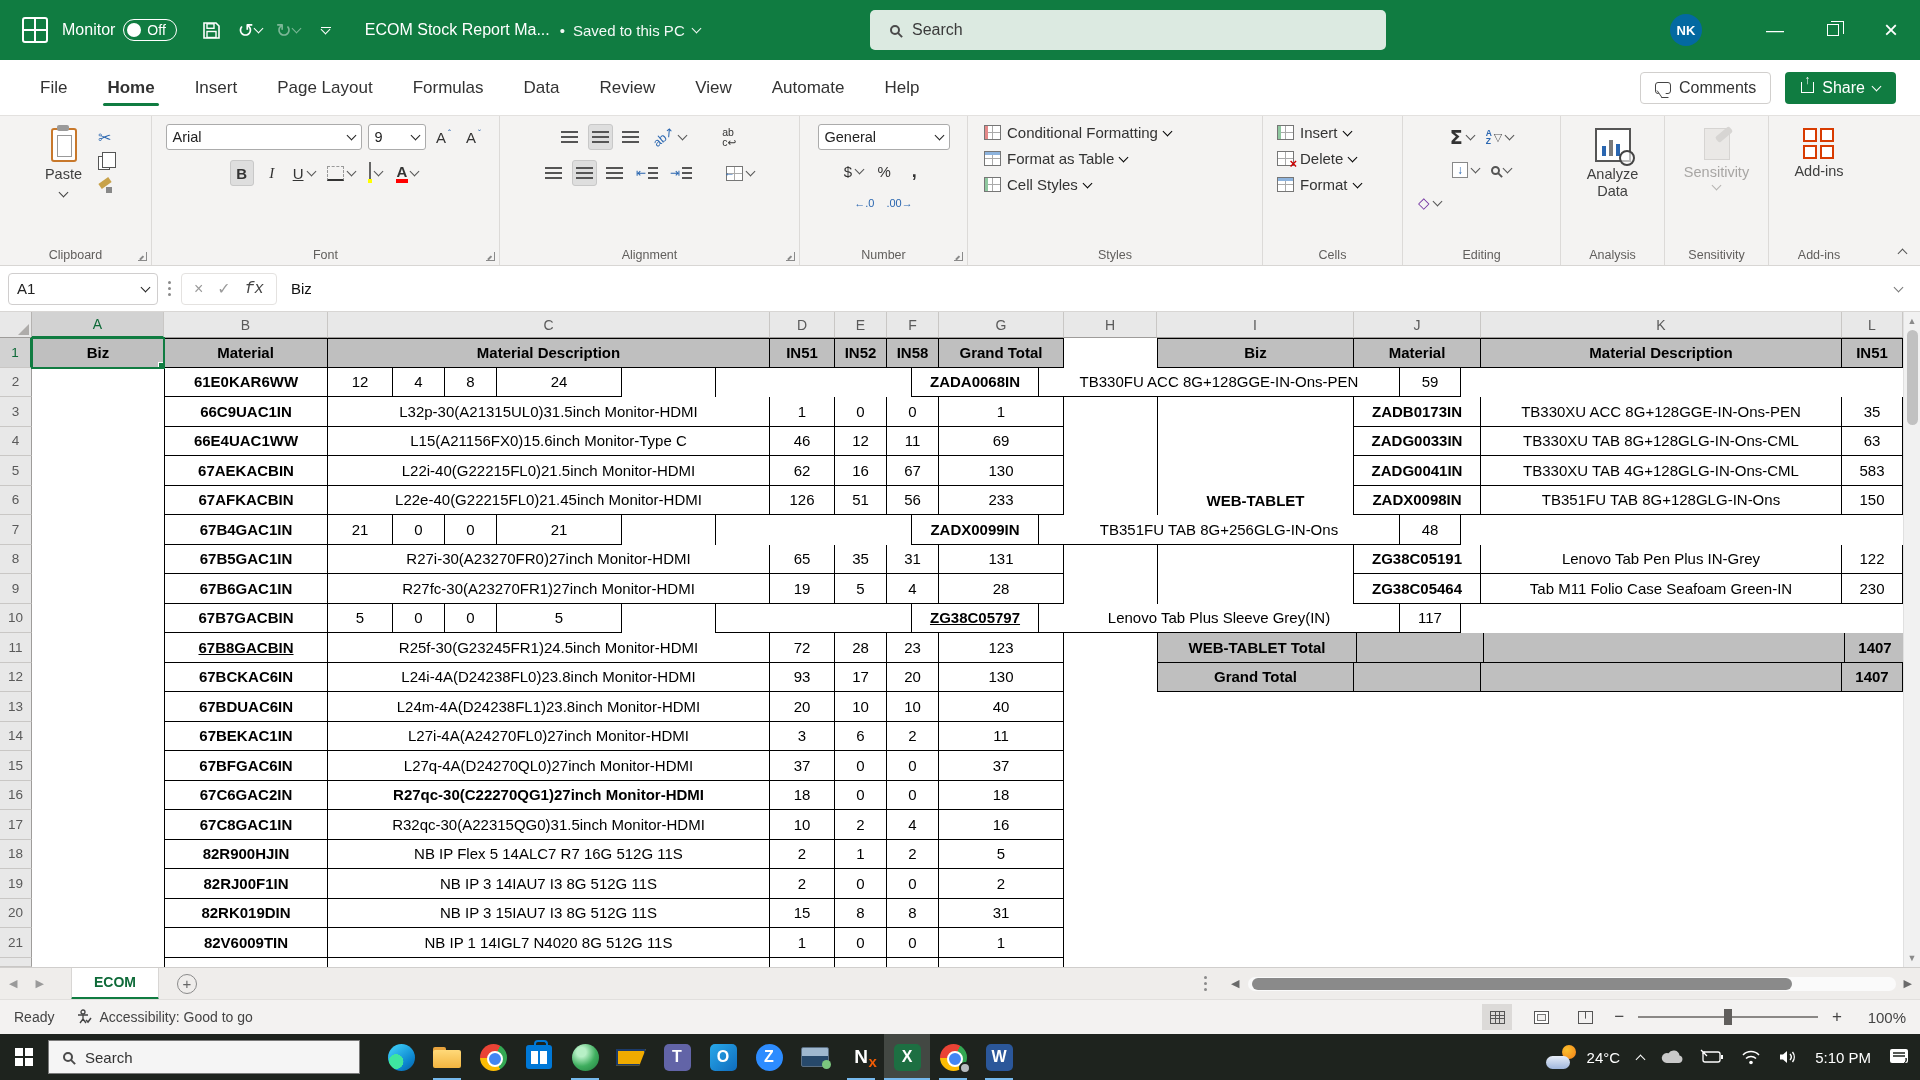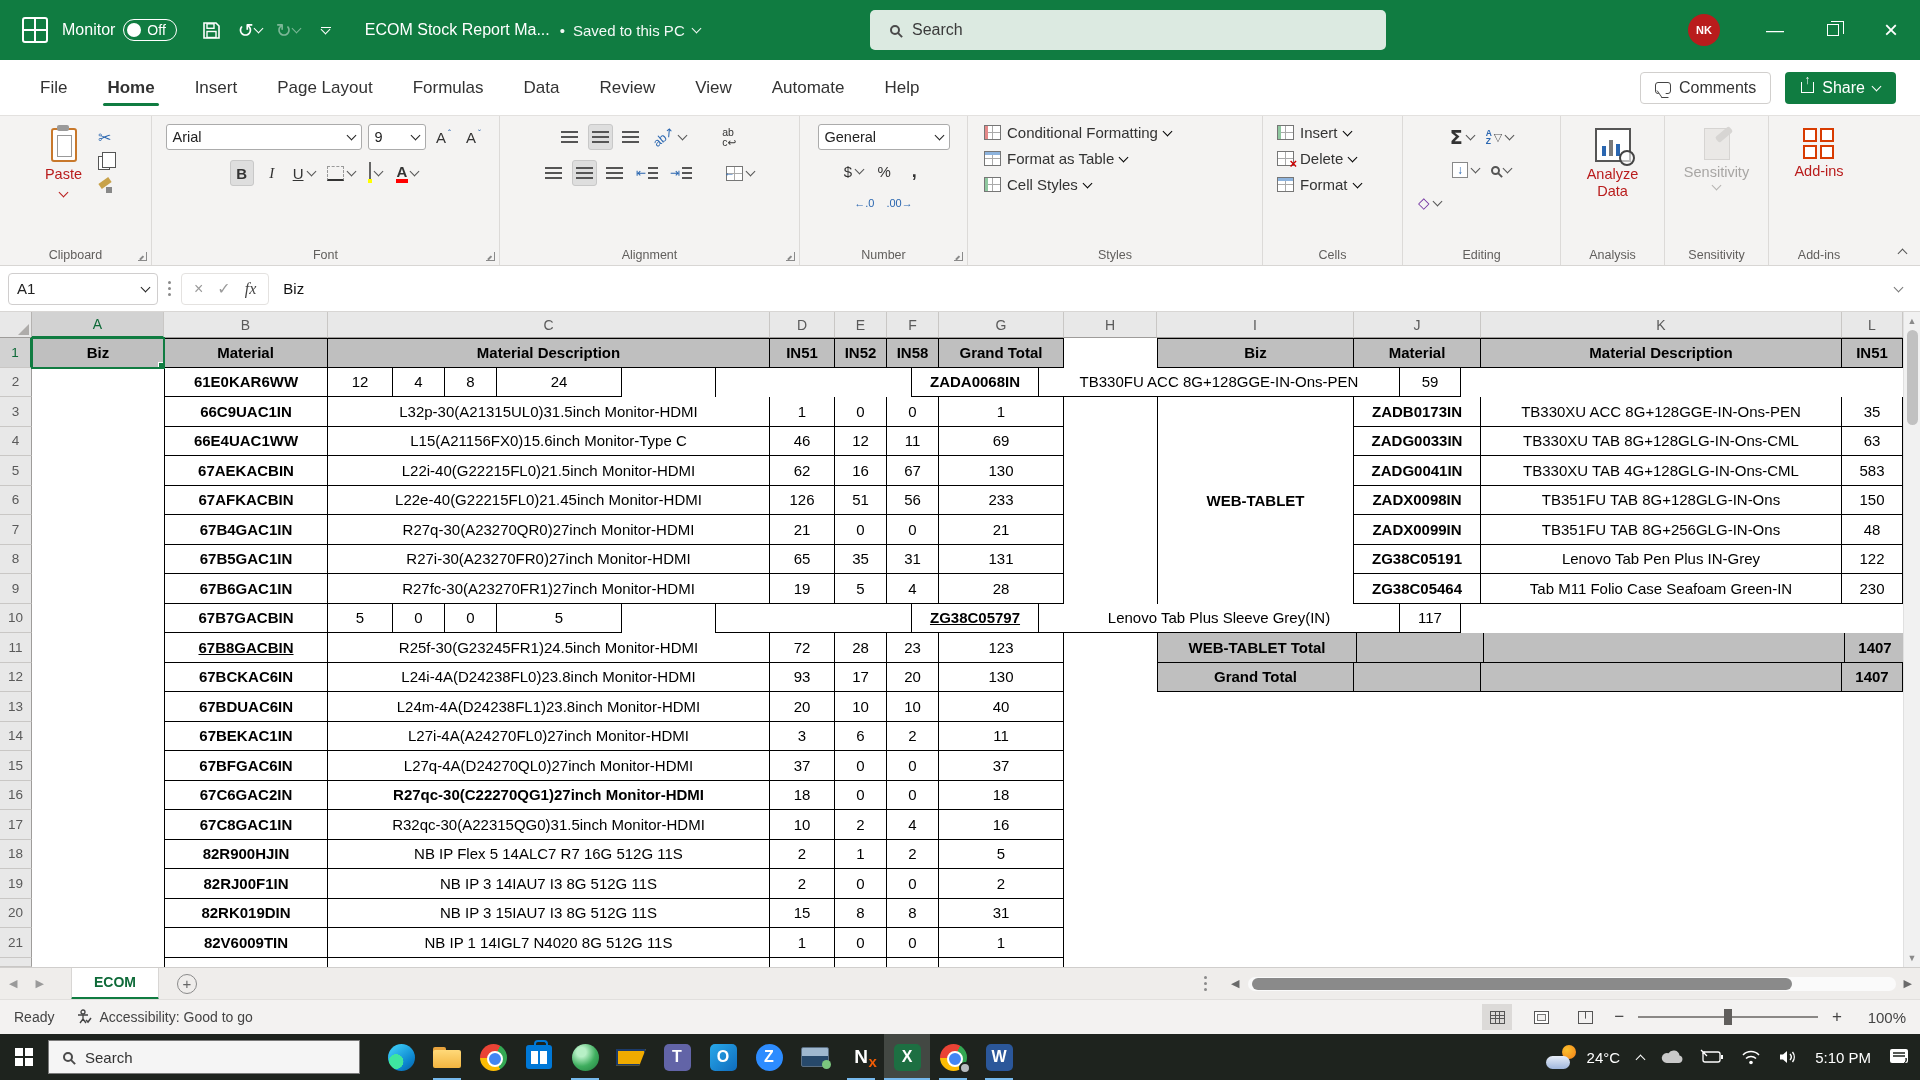--- a/index.html
+++ b/index.html
@@ -26,22 +26,22 @@
   .doc-status{margin-left:10px;display:flex;align-items:center;gap:8px;color:#fff;font-size:15px;opacity:.95;}
   .chev{display:inline-block;width:7px;height:7px;border-right:1.5px solid currentColor;
     border-bottom:1.5px solid currentColor;transform:rotate(45deg);margin-top:-3px;}
   .chev.up{transform:rotate(-135deg);margin-top:4px;}
   .tb-search{position:absolute;left:870px;top:10px;width:516px;height:40px;border-radius:5px;
     background:#DCEAE1;display:flex;align-items:center;gap:12px;padding-left:20px;color:#3A3A3A;font-size:16px;}
   .mag{width:10px;height:10px;border:2px solid #4a4a4a;border-radius:50%;position:relative;flex:none;}
   .mag::after{content:'';position:absolute;width:6px;height:2px;background:#4a4a4a;
     transform:rotate(45deg);right:-5px;bottom:-3px;}
   .tb-right{margin-left:auto;display:flex;align-items:center;height:100%;}
-  .avatar{width:32px;height:32px;border-radius:50%;background:#b91c1c;display:flex;align-items:center;
-    justify-content:center;font-size:11px;font-weight:bold;margin-right:26px;}
+  .avatar{width:32px;height:32px;border-radius:50%;background:#0369a1;display:flex;align-items:center;
+    justify-content:center;font-size:13px;font-weight:bold;margin-right:44px;}
   .winbtn{width:58px;height:100%;display:flex;align-items:center;justify-content:center;font-size:18px;}
   .restore-glyph{width:12px;height:12px;border:1.5px solid #fff;position:relative;}
   .restore-glyph::before{content:'';position:absolute;top:-4px;left:3px;width:12px;height:12px;
     border:1.5px solid #fff;border-left:none;border-bottom:none;}
   
   .menubar{position:absolute;top:60px;left:0;width:1920px;height:56px;background:#fff;
     display:flex;align-items:center;border-bottom:1px solid #E3E1DF;}
   .mtabs{display:flex;align-items:center;margin-left:24px;gap:8px;}
   .mtab{padding:10px 16px;font-size:17px;color:#333;position:relative;white-space:nowrap;}
   .mtab.active{font-weight:bold;}
@@ -68,21 +68,21 @@
     border-right:1.5px solid #8a8a8a;border-bottom:1.5px solid #8a8a8a;}
   .launcher::after{content:'';position:absolute;right:2px;bottom:2px;width:5px;height:1.5px;
     background:#8a8a8a;transform:rotate(-45deg);}
   .rrow{display:flex;align-items:center;gap:6px;}
   .rbtn{display:flex;align-items:center;justify-content:center;min-width:24px;height:26px;
     padding:0 3px;color:#333;font-size:15px;border-radius:3px;gap:2px;}
   .rbtn.active{background:#DEDEDE;border:1px solid #C8C8C8;}
   .dd{font-size:9px;color:#555;margin-left:2px;}
   .combo{background:#fff;border:1px solid #ABABAB;border-radius:3px;height:26px;display:flex;
     align-items:center;padding:0 6px;font-size:14.5px;color:#222;justify-content:space-between;}
-  .big-btn{display:flex;flex-direction:column;align-items:center;gap:4px;padding:4px 6px;color:#b91c1c;
+  .big-btn{display:flex;flex-direction:column;align-items:center;gap:4px;padding:4px 6px;color:#404040;
     font-size:14.5px;text-align:center;line-height:1.15;}
   .paste-ic{width:26px;height:34px;border:2px solid #C8782B;border-radius:3px;position:relative;background:#fff;}
   .paste-ic::before{content:'';position:absolute;left:4px;top:-5px;width:12px;height:6px;
     background:#9a9a9a;border-radius:2px;}
   .paste-ic::after{content:'';position:absolute;left:4px;top:5px;width:13px;height:20px;
     background:#fff;border:1px solid #999;}
   .copy-ic{width:12px;height:14px;border:1.5px solid #555;background:#fff;position:relative;}
   .copy-ic::after{content:'';position:absolute;left:3px;top:-5px;width:12px;height:14px;
     border:1.5px solid #555;background:#fff;}
   .brush-ic{width:14px;height:14px;position:relative;}
@@ -128,21 +128,21 @@
   .collapse-btn{position:absolute;right:14px;bottom:8px;color:#555;}
   
   .fbar{position:absolute;top:266px;left:0;width:1920px;height:46px;background:#fff;
     border-bottom:1px solid #D8D6D4;display:flex;align-items:center;padding:0 8px;}
   .namebox{width:150px;height:32px;border:1px solid #D0CECE;border-radius:4px;display:flex;
     align-items:center;padding:0 8px;font-size:15px;color:#222;justify-content:space-between;background:#fff;}
   .vdots{display:flex;flex-direction:column;gap:3px;margin:0 10px;}
   .vdots i{width:3px;height:3px;border-radius:50%;background:#8a8a8a;}
   .fbtns{display:flex;align-items:center;gap:14px;color:#9a9a9a;font-size:16px;
     border:1px solid #E4E2E0;border-radius:4px;height:32px;padding:0 12px;background:#fff;}
-  .fx{font-family:Liberation Serif, serif;font-style:italic;color:#444;font-size:16px;}
+  .fx{font-family:Liberation Mono, monospace;font-style:italic;color:#444;font-size:16px;}
   .finput{flex:1;height:32px;display:flex;align-items:center;padding:0 14px;font-size:15px;color:#111;}
   
   .grid{position:absolute;top:312px;left:0;width:1903px;}
   .colhdr-row{display:flex;height:26px;}
   .corner{width:32px;height:26px;background:var(--hdr-gray);border-right:1px solid #B5B3B1;
     border-bottom:1px solid #9E9C9A;position:relative;}
   .corner i{position:absolute;right:2px;bottom:2px;width:0;height:0;
     border-bottom:11px solid #AEACAA;border-left:11px solid transparent;}
   .colh{height:26px;background:var(--hdr-gray);border-right:1px solid #C9C7C5;border-bottom:1px solid #9E9C9A;
     display:flex;align-items:center;justify-content:center;font-size:14px;color:#5A5A5A;flex:none;}
@@ -686,21 +686,20 @@
         <div class="c " style="width: 93px;"></div>
         <div class="c bl br bold" style="width: 197px;">WEB-TABLET</div>
         <div class="c bold br bb" style="width: 127px;">ZADX0098IN</div>
         <div class="c br bb" style="width: 361px;">TB351FU TAB 8G+128GLG-IN-Ons</div>
         <div class="c br bb" style="width: 61px;">150</div>
       </div>
       <div class="row">
         <div class="rowh">7</div>
         <div class="c " style="width: 132px;"></div>
         <div class="c bold bl br bb" style="width: 164px;">67B4GAC1IN</div>
-        <div class="c br bb" style="width: 442px;">R27q-30(A23270QR0)27inch Monitor-HDMI</div>
         <div class="c br bb" style="width: 65px;">21</div>
         <div class="c br bb" style="width: 52px;">0</div>
         <div class="c br bb" style="width: 52px;">0</div>
         <div class="c br bb" style="width: 125px;">21</div>
         <div class="c " style="width: 93px;"></div>
         <div class="c bl br" style="width: 197px;"></div>
         <div class="c bold br bb" style="width: 127px;">ZADX0099IN</div>
         <div class="c br bb" style="width: 361px;">TB351FU TAB 8G+256GLG-IN-Ons</div>
         <div class="c br bb" style="width: 61px;">48</div>
       </div>

